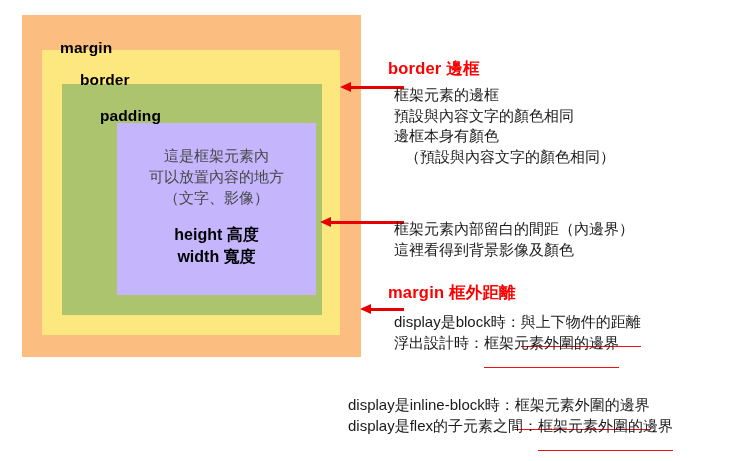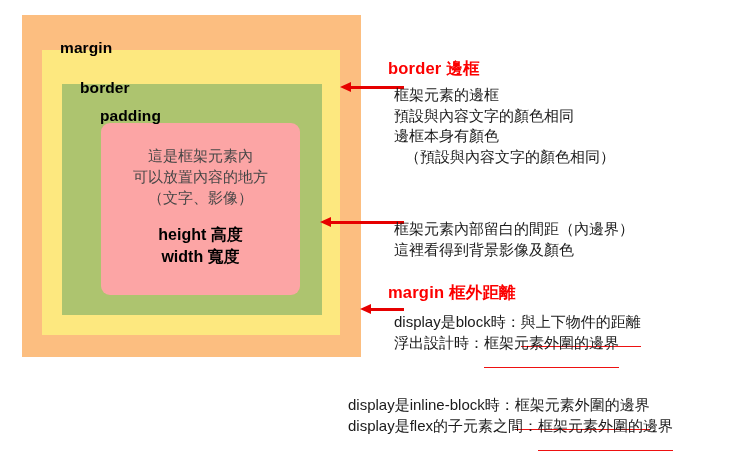--- a/index.html
+++ b/index.html
@@ -45,38 +45,37 @@
     background: #fde87f;
   }
   #padding-box {
     left: 40px;
     top: 69px;
     width: 260px;
     height: 231px;
     background: #adc46f;
   }
   #content-box {
-    left: 79px;
+    left: 95px;
     top: 108px;
     width: 199px;
     height: 172px;
-    background: #fca5a5;
-    border-radius: 9px;
+    background: #c4b5fd;
   }
 
   .box-label {
     position: absolute;
     font-weight: bold;
     font-size: 15.5px;
     color: #000000;
     letter-spacing: 0.1px;
     white-space: nowrap;
   }
   #margin-label  { left: 38px;  top: 24px; }
-  #border-label  { left: 58px;  top: 64px; text-align: right; }
+  #border-label  { left: 58px;  top: 56px; text-align: right; }
   #padding-label { left: 78px;  top: 92px; }
 
   
   .content-text {
     position: absolute;
     left: 0;
     right: 0;
     text-align: center;
     white-space: nowrap;
   }

